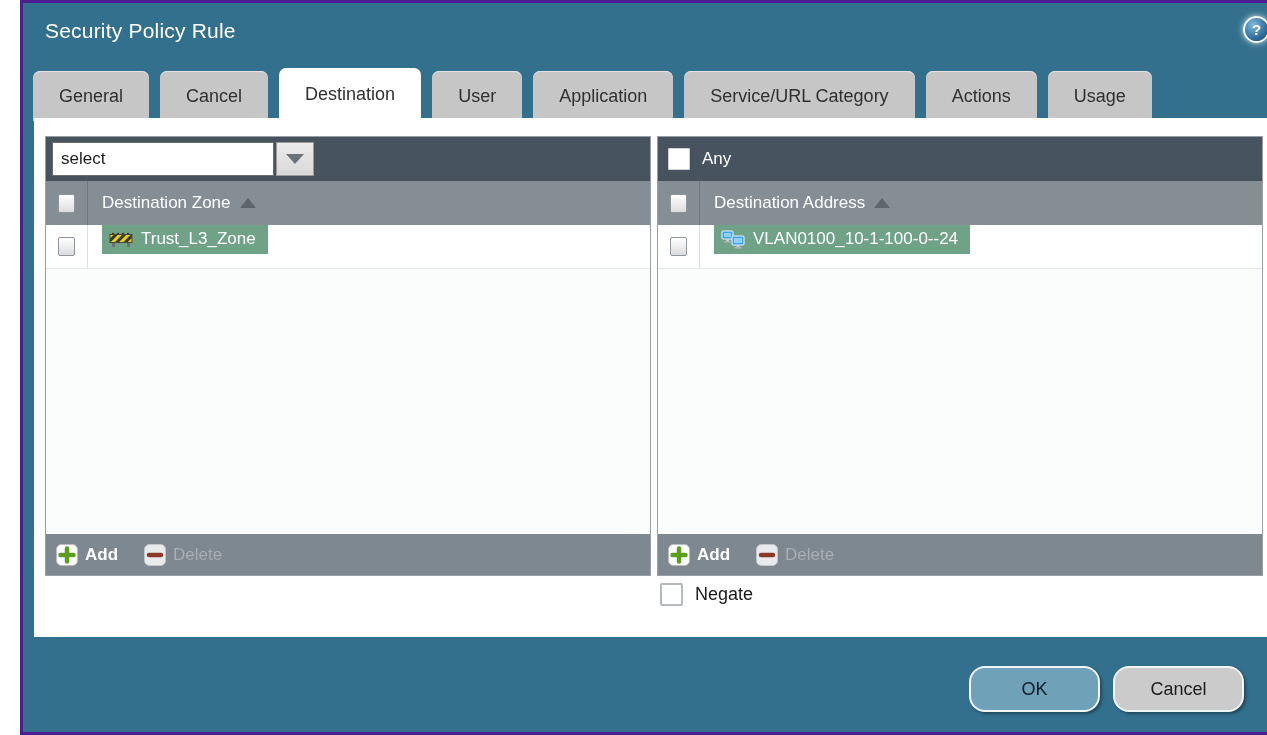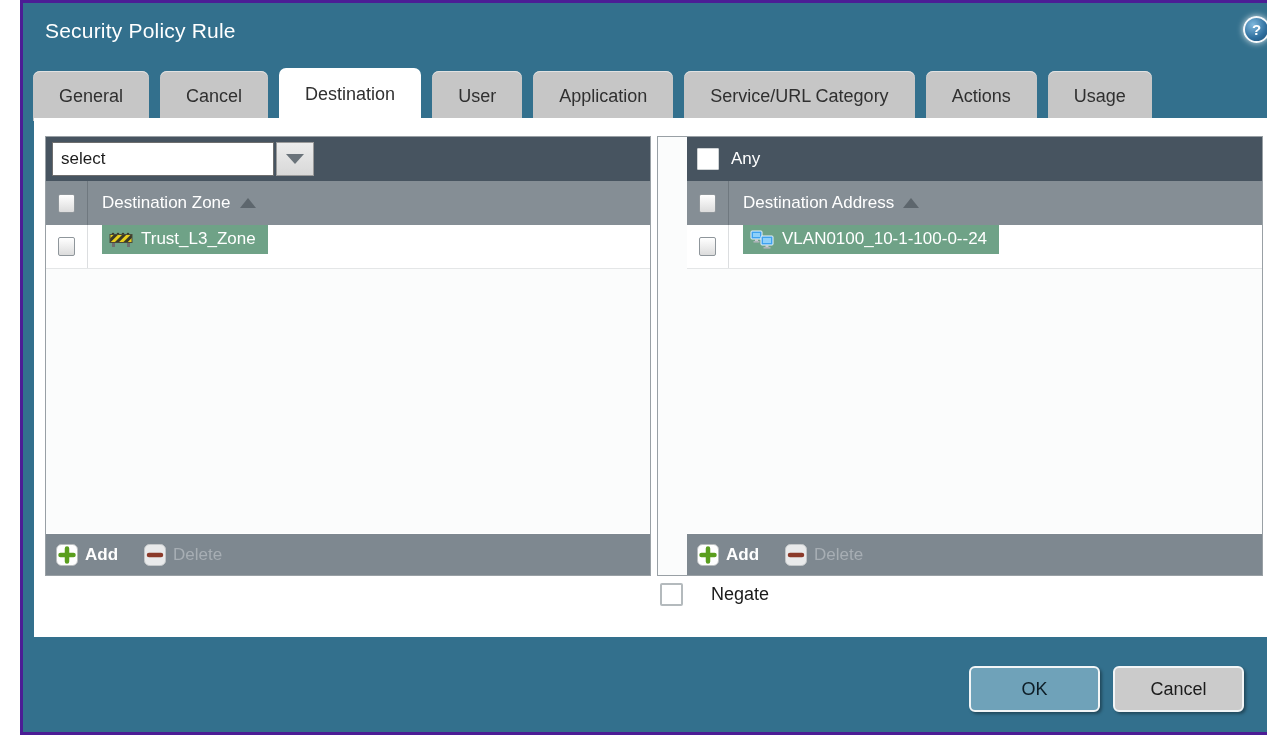--- a/index.html
+++ b/index.html
@@ -52,21 +52,21 @@
   }
 
   .panel {
     position: absolute; top: 18px;
     width: 606px; height: 440px;
     border: 1px solid #99a0a5;
     display: flex; flex-direction: column;
     background: #fbfcfc;
   }
   .panel.left  { left: 11px; }
-  .panel.right { left: 623px; padding-left: 29px; }
+  .panel.right { left: 623px; }
 
   .panel-topbar {
     height: 44px; background: #475460;
     display: flex; align-items: center;
     padding-left: 6px; flex: 0 0 auto;
   }
   .filter-select {
     width: 222px; height: 34px; background: #fff;
     border: 1px solid #6e6e6e;
     font-size: 17px; color: #1c1c1c;
@@ -123,30 +123,30 @@
     height: 42px; background: #7e8890;
     display: flex; align-items: center;
     padding-left: 10px; gap: 26px; flex: 0 0 auto;
     border-top: 1px solid #fff;
   }
   .action { display: inline-flex; align-items: center; gap: 7px; cursor: pointer; }
   .action-label { color: #fff; font-size: 17px; font-weight: 600; }
   .action.disabled { cursor: default; }
   .action.disabled .action-label { color: #a7aeb4; font-weight: 400; }
 
-  .negate-row { position: absolute; left: 626px; top: 465px; display: flex; align-items: center; gap: 28px; }
+  .negate-row { position: absolute; left: 626px; top: 465px; display: flex; align-items: center; gap: 12px; }
   .negate-cb { width: 23px; height: 23px; background: #fff; border: 2px solid #b4babd; border-radius: 2px; cursor: pointer; }
   .negate-label { font-size: 18px; color: #1a1a1a; }
 
   
   .footer { position: absolute; left: 0; right: 0; bottom: 0; height: 95px; background: #33708d; }
   .btn {
     position: absolute; top: 29px;
     width: 131px; height: 46px;
-    border: 2px solid #f2f5f6; border-radius: 6px;
+    border: 2px solid #f2f5f6; border-radius: 16px;
     font-size: 18px; font-family: "Liberation Sans", sans-serif;
     box-shadow: 2px 2px 3px rgba(0,0,0,.35);
     cursor: pointer;
   }
   .btn-ok { left: 946px; background: #6fa2b9; color: #0d1d26; }
   .btn-cancel { left: 1090px; background: #cbcbcb; color: #1c1c1c; }
 
   .icon-svg { display: block; flex: 0 0 auto; }
 </style>
 </head>

